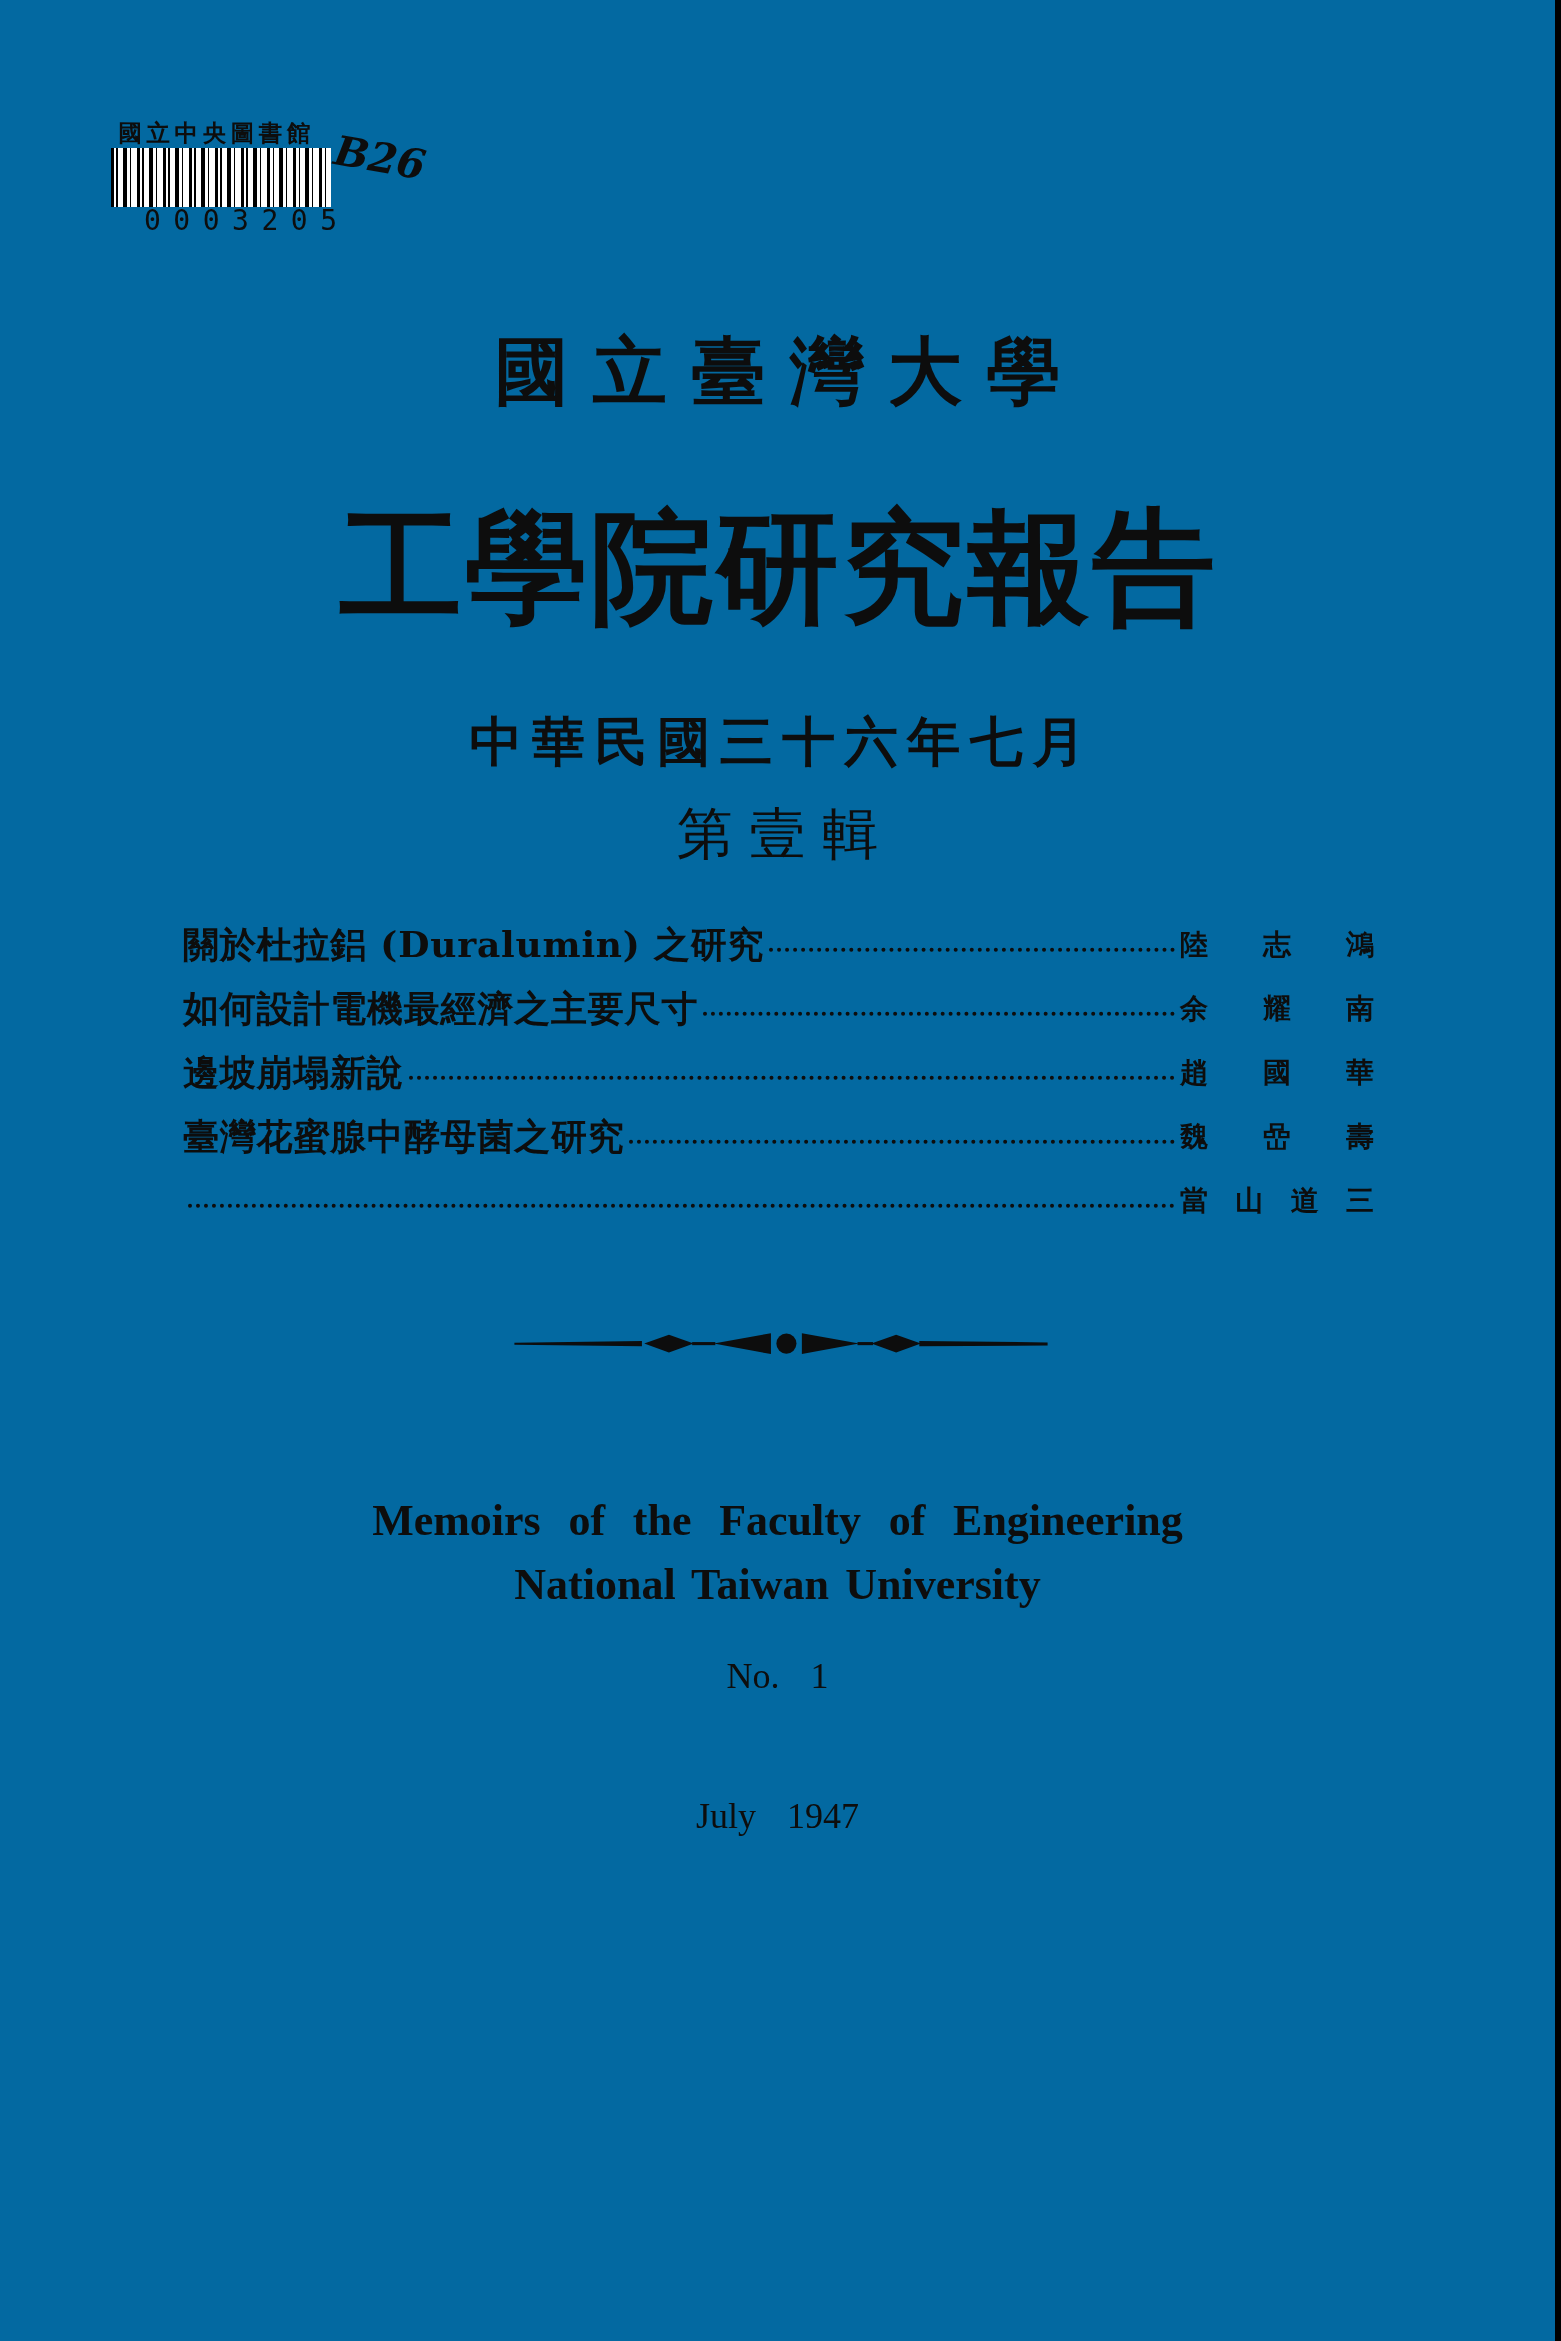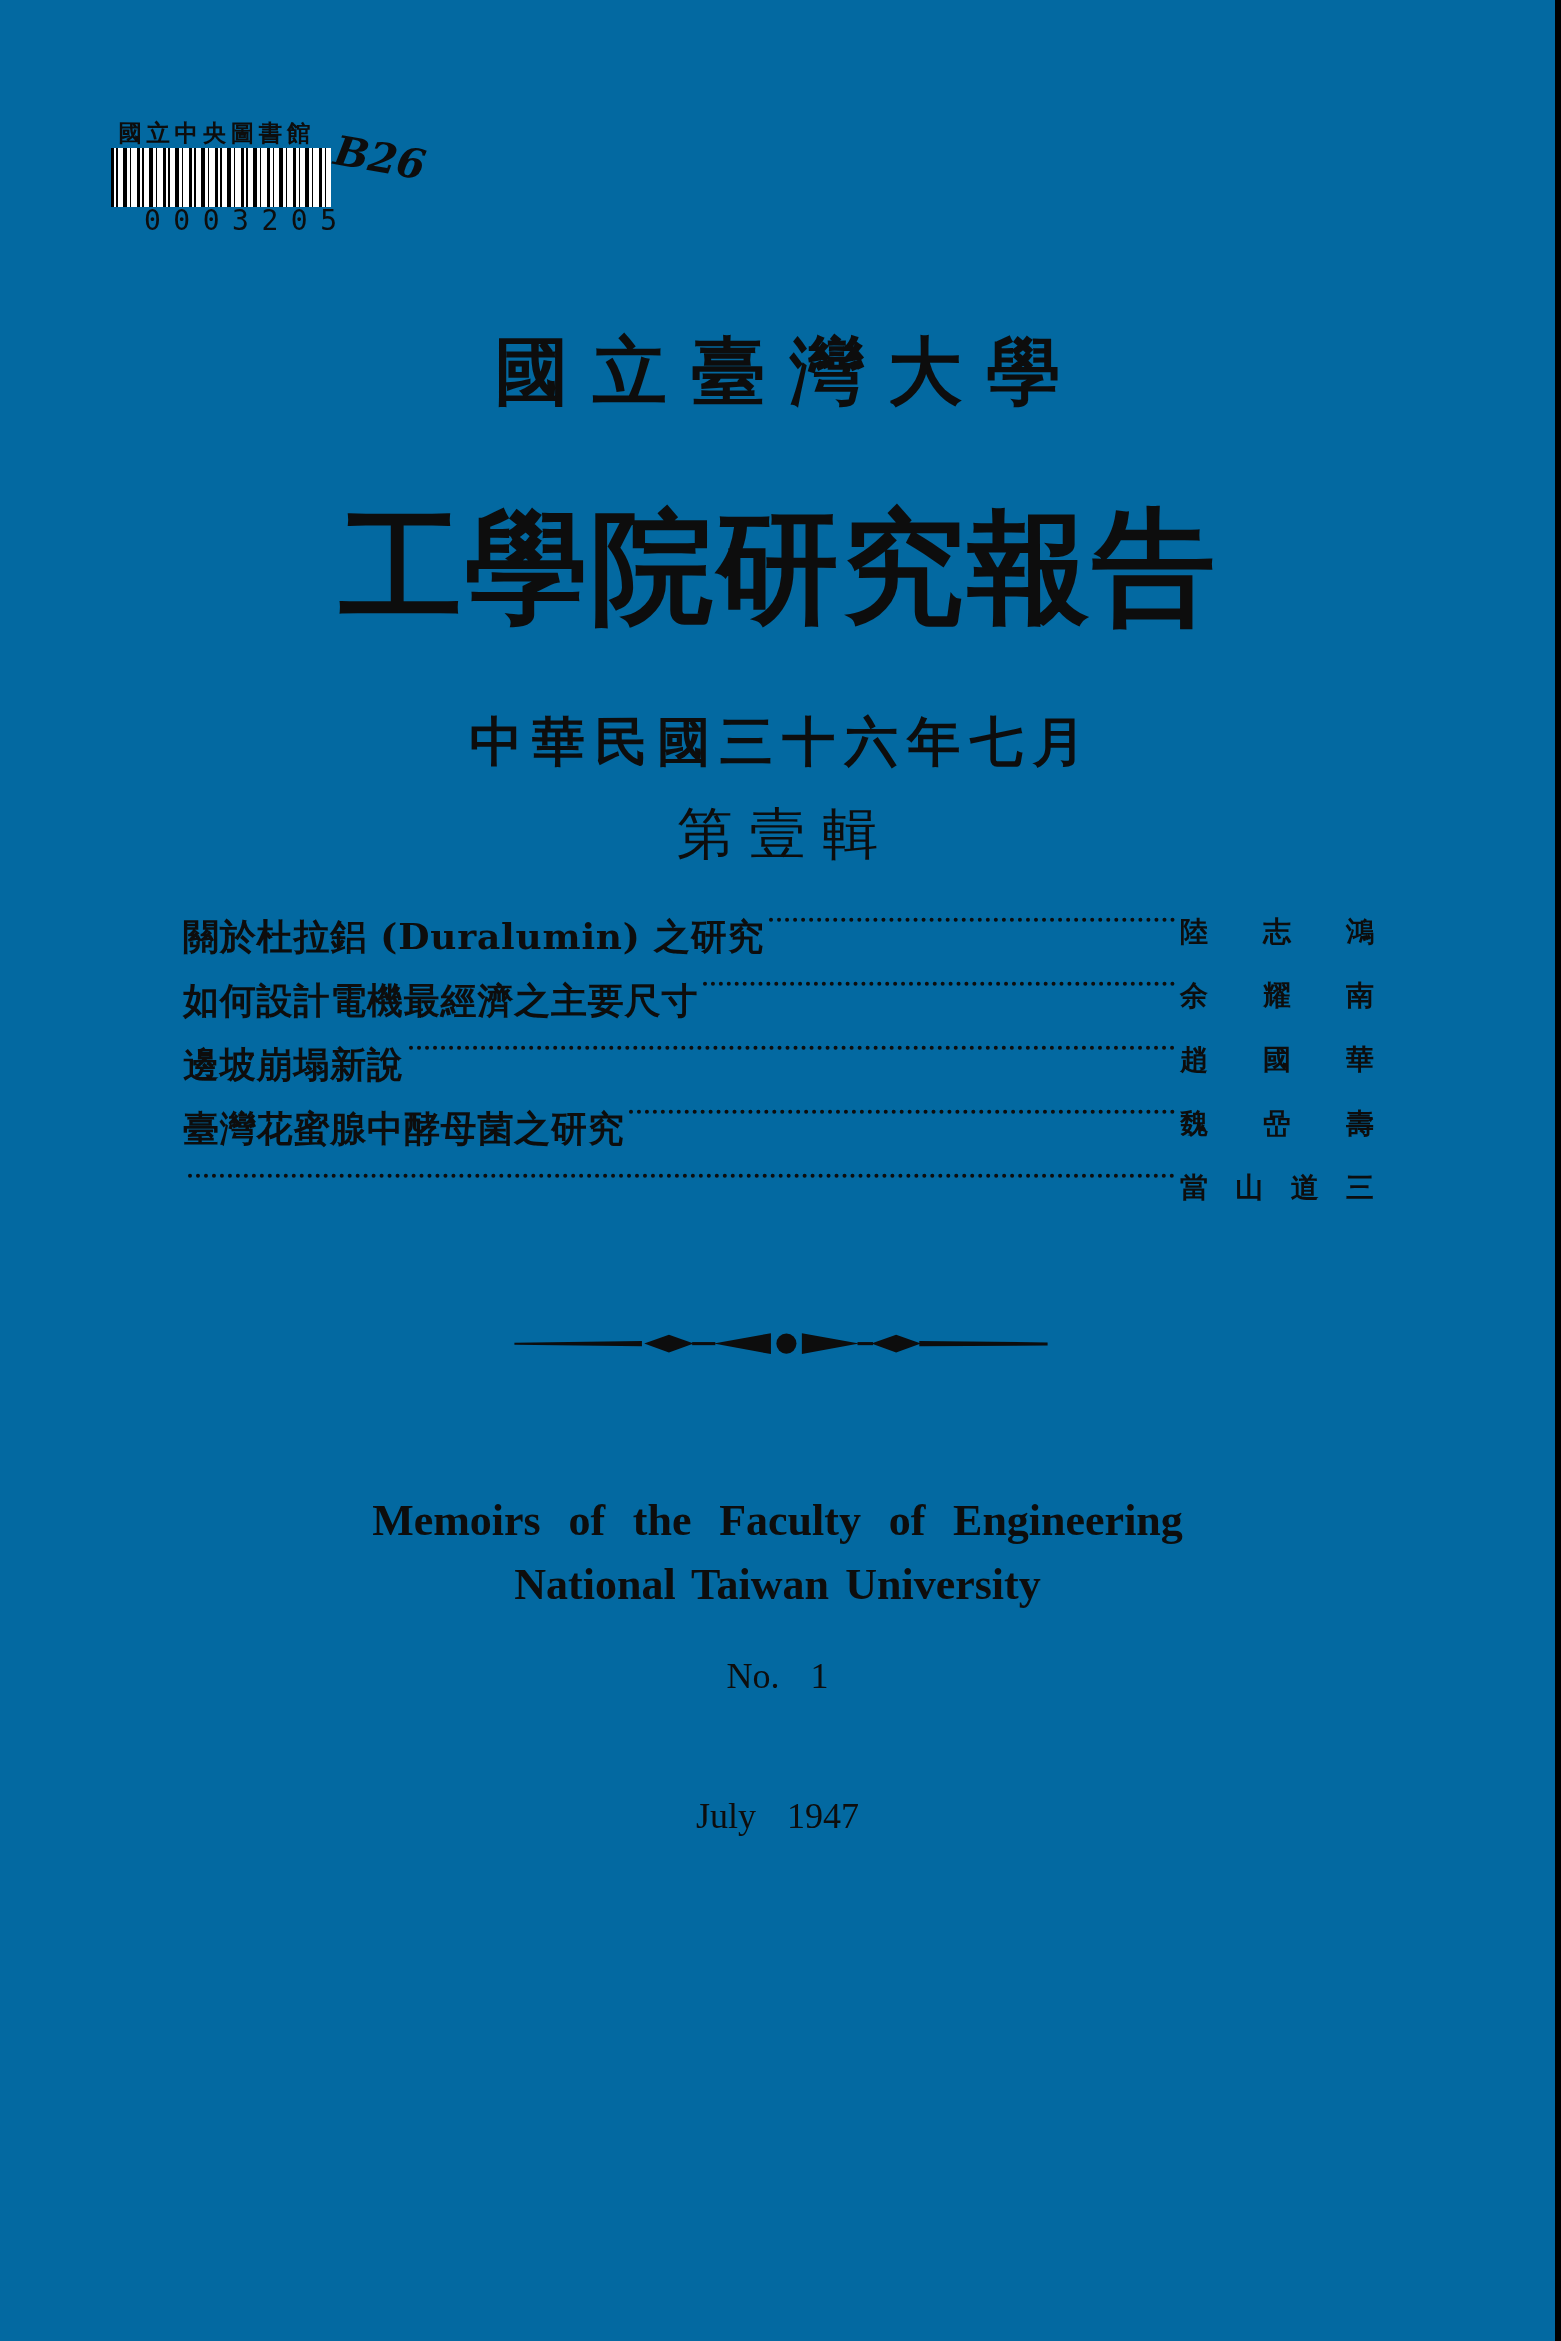--- a/index.html
+++ b/index.html
@@ -57,21 +57,21 @@
   .uni-title   { top: 334px; font-size: 74px;  font-weight: bold; letter-spacing: 0.33em; text-indent: 0.33em; }
   .report-title{ top: 506px; font-size: 123px; font-weight: bold; letter-spacing: 0.02em; text-indent: 0.02em; text-align: center; }
   .era-date    { top: 715px; font-size: 53px;  font-weight: bold; letter-spacing: 0.18em; text-indent: 0.18em; }
   .volume      { top: 806px; font-size: 56px; font-weight: normal; letter-spacing: 0.30em; text-indent: 0.30em; }
 
   
   .toc {
     position: absolute; left: 183px; top: 913px; width: 1191px;
   }
   .toc-row {
-    display: flex; align-items: flex-start;
+    display: flex; align-items: center;
     height: 64px; white-space: nowrap;
   }
   .toc-title {
     flex: none;
     font-size: 36px; font-weight: bold; letter-spacing: 0.8px;
   }
   .toc-dots {
     flex: 1 1 auto;
     height: 0;
     border-bottom: 4.7px dotted #0d0d0d;

